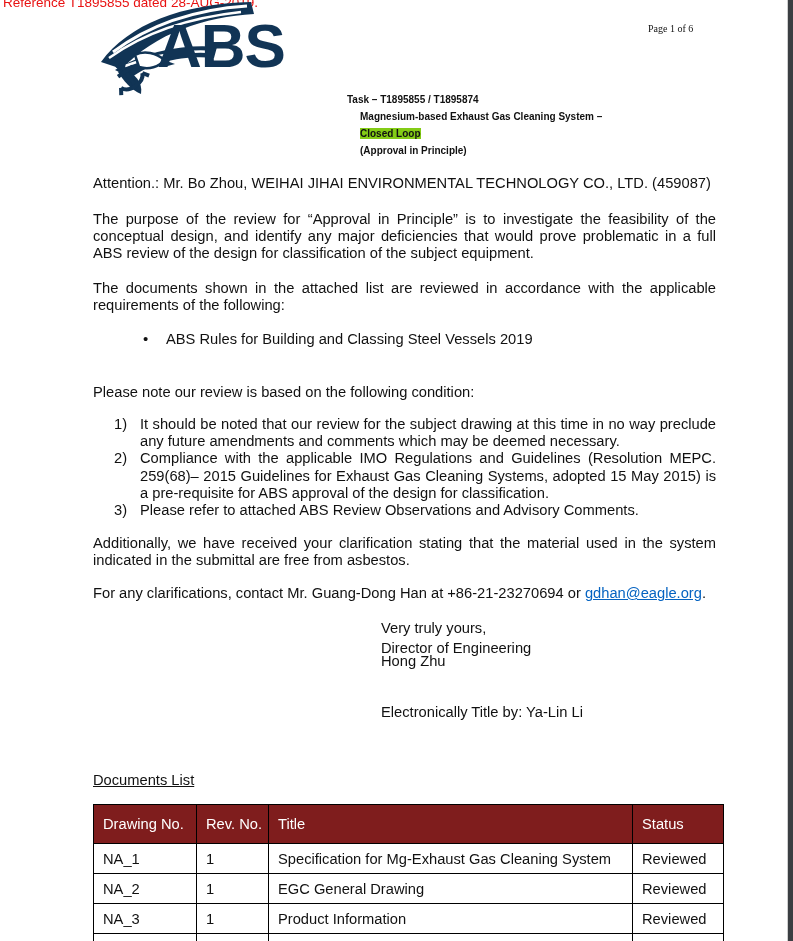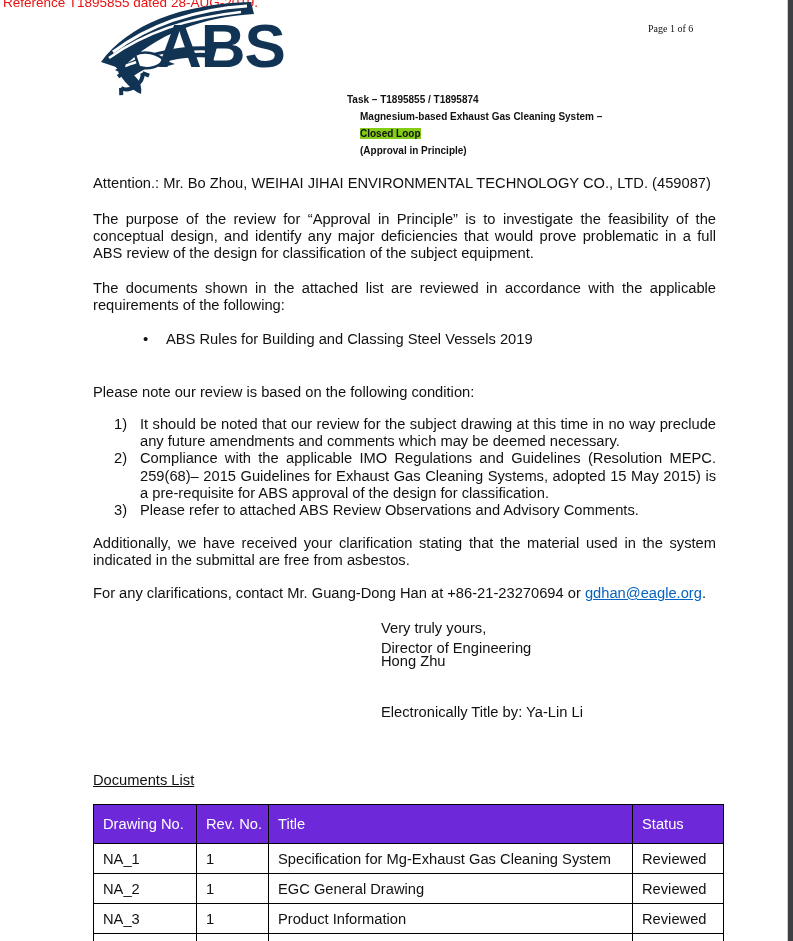--- a/index.html
+++ b/index.html
@@ -36,21 +36,21 @@
 
   .sig { position:absolute; left:381px; font-size:14.7px; line-height:17.2px; color:#111; }
 
   .link { color:#0563c1; text-decoration:underline; }
 
   .docs-heading { position:absolute; left:93px; top:772px; font-size:14.7px; text-decoration:underline; color:#111; }
 
   table.docs { position:absolute; left:93px; top:804px; width:630px; border-collapse:collapse;
                font-size:14.7px; color:#111; table-layout:fixed; }
   table.docs th, table.docs td { border:1px solid #000; padding:0 0 0 9px; text-align:left; font-weight:400; overflow:hidden; white-space:nowrap; }
-  table.docs th { background:#6d28d9; color:#ffffff; height:39px; }
+  table.docs th { background:#7f1d1d; color:#ffffff; height:39px; }
   table.docs td { height:30px; background:#fff; }
   .col-drawing { width:103px; } .col-rev { width:72px; } .col-title { width:364px; } .col-status { width:91px; }
 </style>
 </head>
 <body>
 
 <div class="page">
 
   <div class="edge-strip"></div>
 

